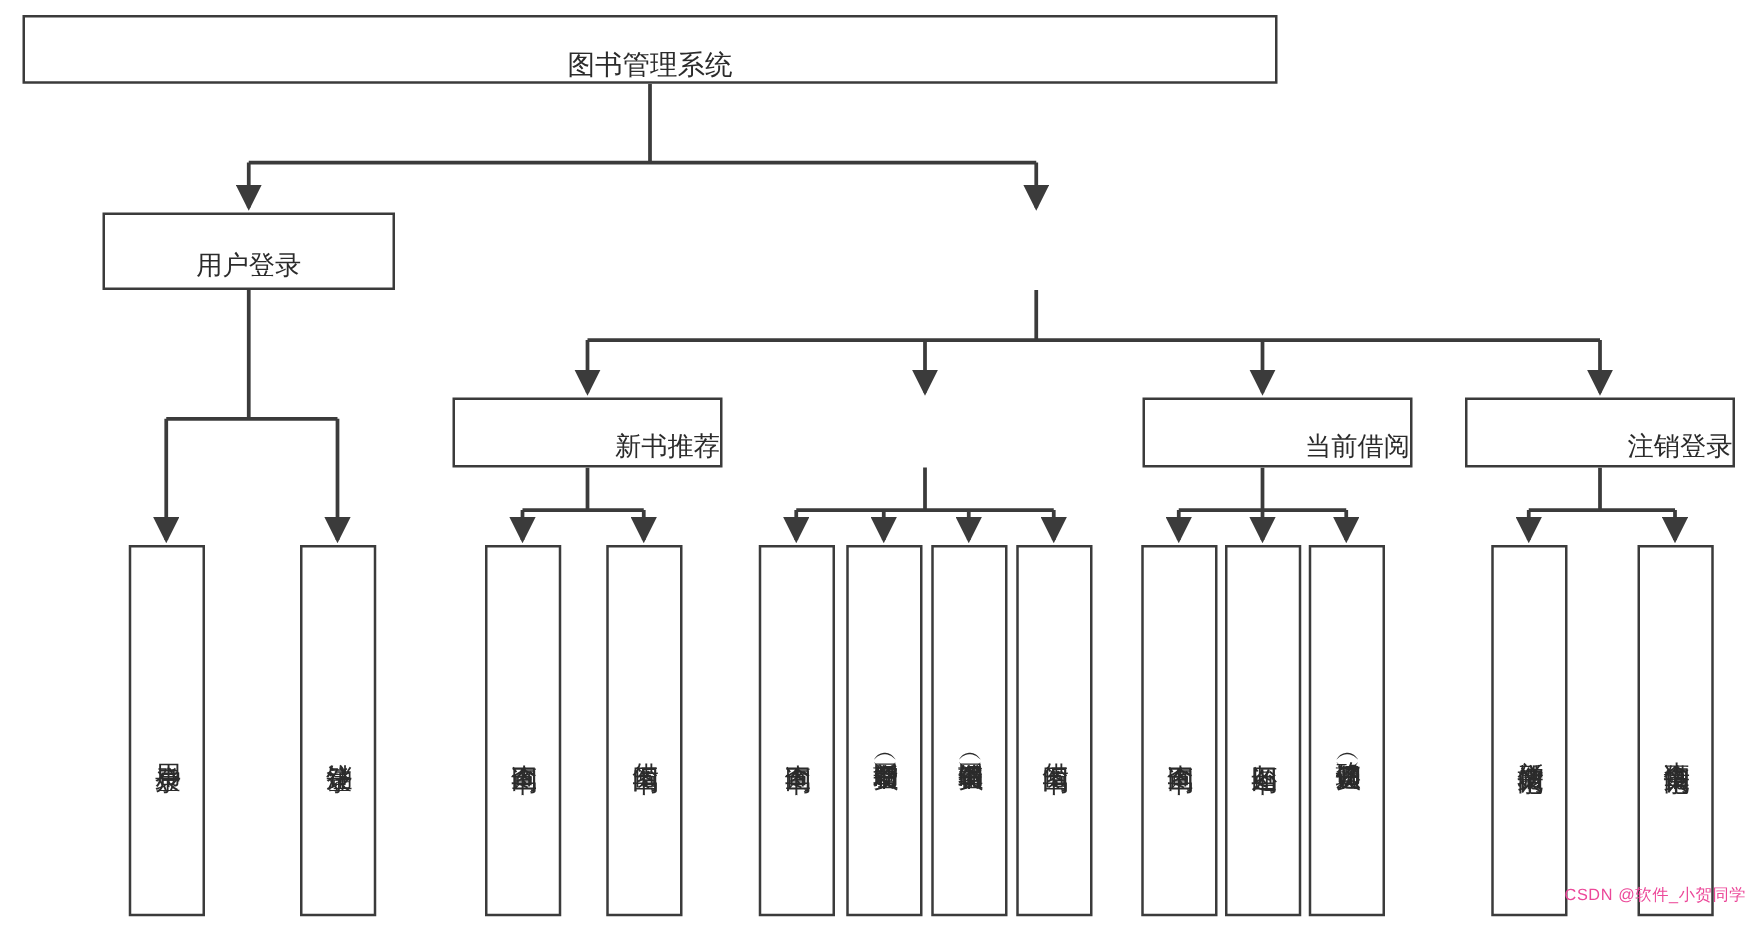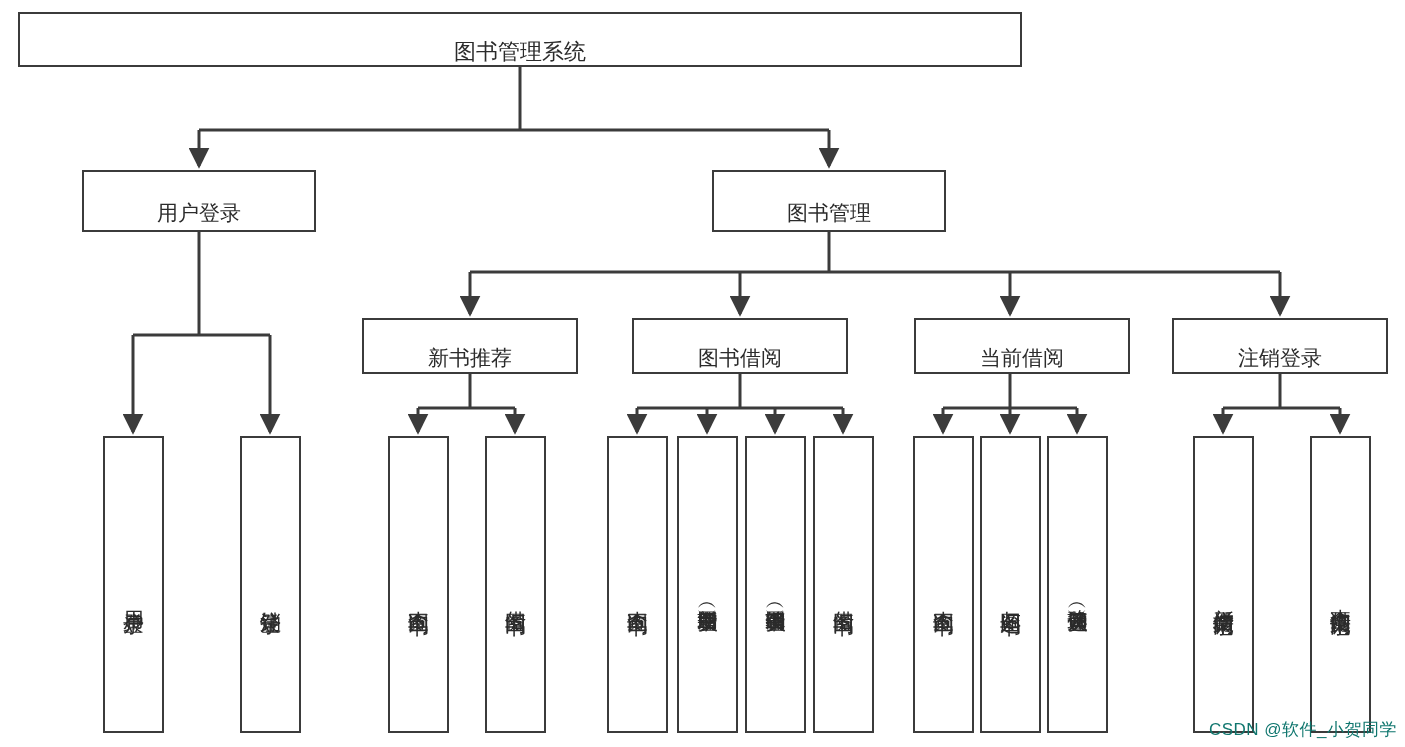--- a/index.html
+++ b/index.html
@@ -57,20 +57,21 @@
     font-size: 21px;
   }
   #node-user-login { left: 82px;  top: 170px; width: 234px; }
   #node-book-mgmt  { left: 712px; top: 170px; width: 234px; }
   
   .level2 {
     top: 318px;
     height: 56px;
     width: 216px;
     font-size: 21px;
+    justify-content: flex-end;
   }
   #node-new-book-rec   { left: 362px; }
   #node-book-borrow    { left: 632px; }
   #node-current-borrow { left: 914px; }
   #node-borrow-record  { left: 1172px; }
   
   .leaf {
     top: 436px;
     height: 297px;
     width: 61px;
@@ -103,23 +104,23 @@
   
   #leaf-bb-add .node-label,
   #leaf-bb-edit .node-label,
   #leaf-cb-confirm .node-label {
     font-size: 20px;
     letter-spacing: 0.5px;
   }
   #watermark {
     position: absolute;
     right: 8px;
-    bottom: 6px;
-    font-size: 17px;
-    color: #0f766e;
+    bottom: 22px;
+    font-size: 13px;
+    color: #ec4899;
     z-index: 5;
     white-space: nowrap;
     letter-spacing: 0.5px;
   }
 </style>
 </head>
 <body>
 
 <div id="canvas">
 
@@ -173,30 +174,24 @@
     </g>
   </svg>
 
   <div class="node" id="node-root">
     <span class="node-label">图书管理系统</span>
   </div>
 
   <div class="node level1" id="node-user-login">
     <span class="node-label">用户登录</span>
   </div>
-  <div class="node level1" id="node-book-mgmt">
-    <span class="node-label">图书管理</span>
-  </div>
 
   <div class="node level2" id="node-new-book-rec">
     <span class="node-label">新书推荐</span>
   </div>
-  <div class="node level2" id="node-book-borrow">
-    <span class="node-label">图书借阅</span>
-  </div>
   <div class="node level2" id="node-current-borrow">
     <span class="node-label">当前借阅</span>
   </div>
   <div class="node level2" id="node-borrow-record">
     <span class="node-label">注销登录</span>
   </div>
 
   <div class="node leaf" id="leaf-user-login">
     <span class="node-label">用户登录</span>
   </div>

